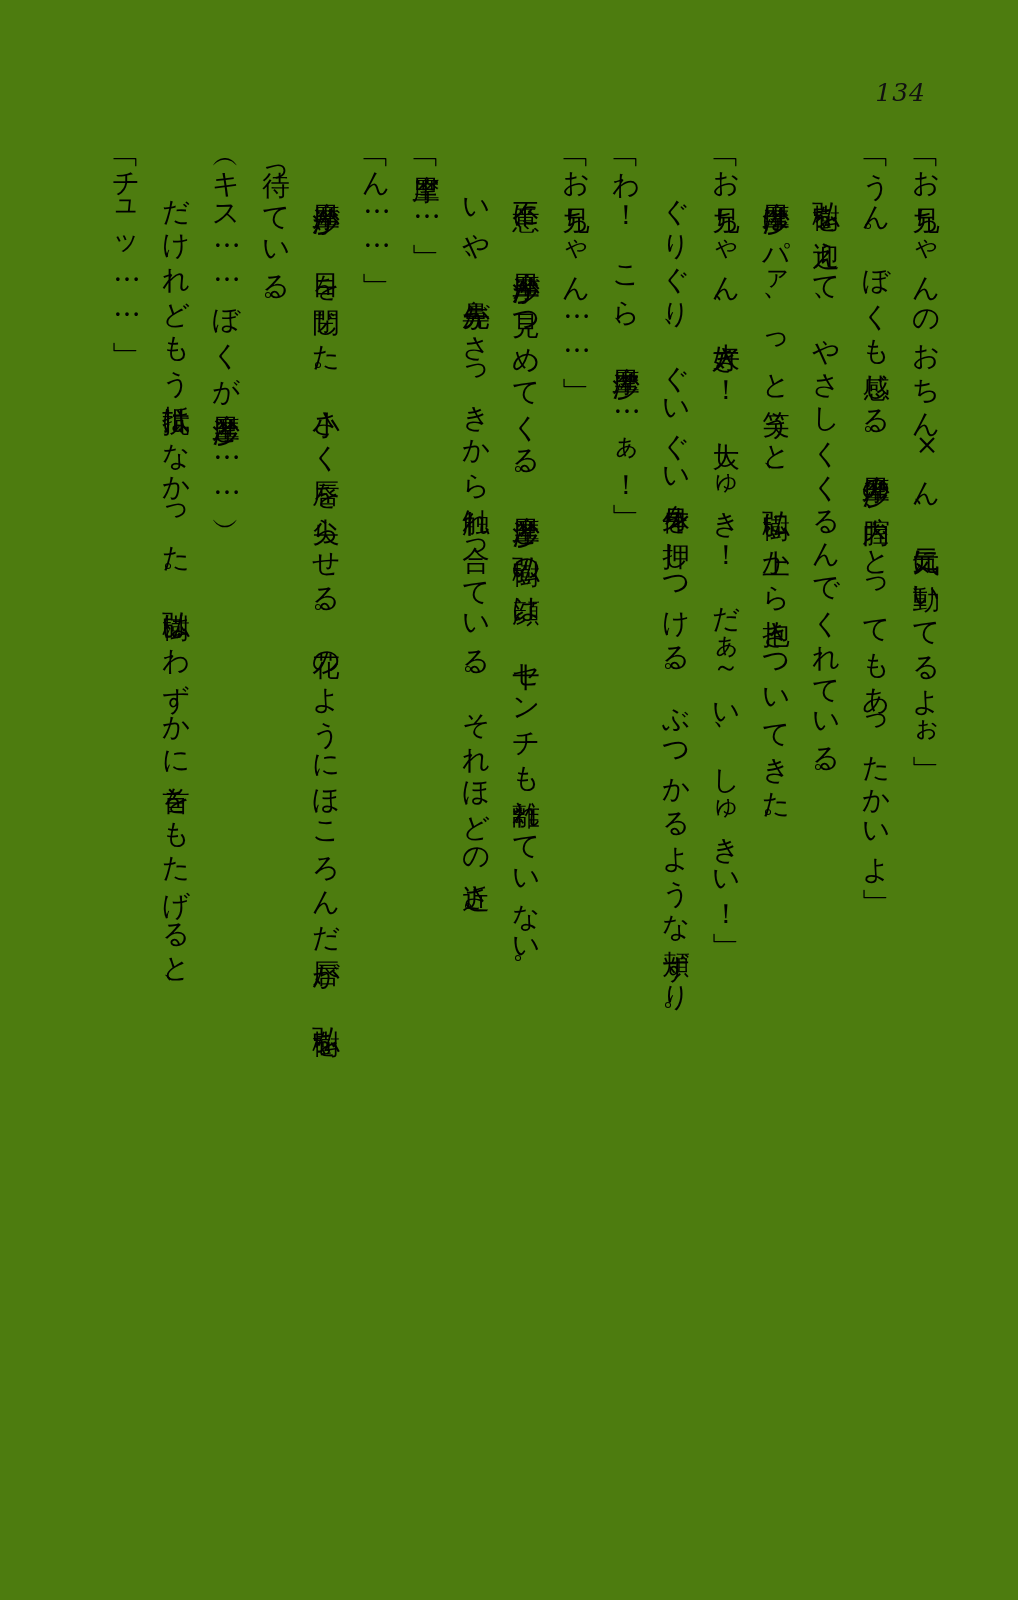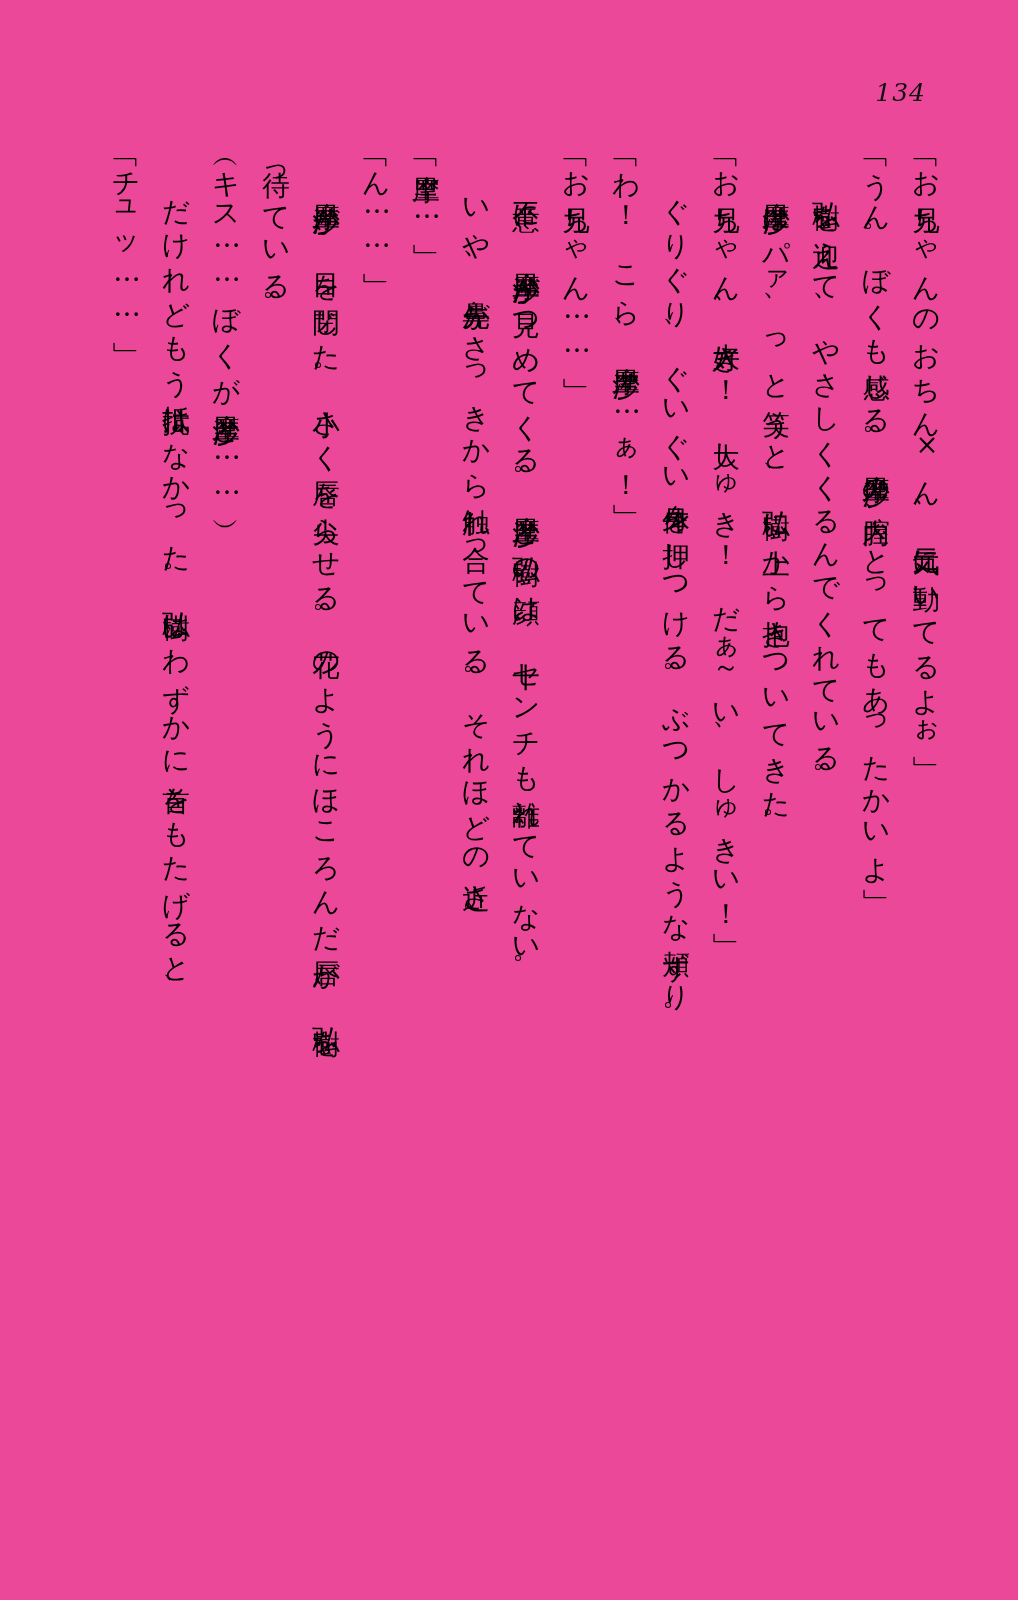--- a/index.html
+++ b/index.html
@@ -4,21 +4,21 @@
 <style>
   html, body {
     margin: 0;
     padding: 0;
     background: #ffffff;
   }
   .page {
     position: relative;
     width: 1018px;
     height: 1600px;
-    background: #ec4899;
+    background: #4d7c0f;
     overflow: hidden;
     font-family: "DejaVu Serif", "Liberation Serif", serif;
     color: #000000;
   }
   .page-number {
     position: absolute;
     top: 78px;
     right: 92px;
     font-family: "DejaVu Serif", "Liberation Serif", serif;
     font-style: italic;

